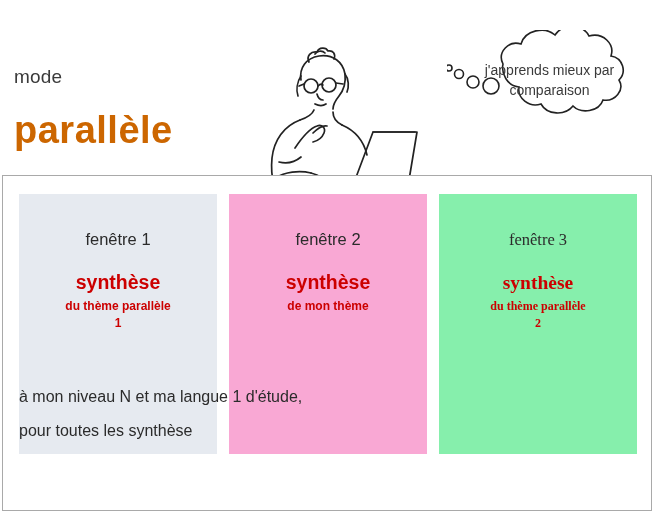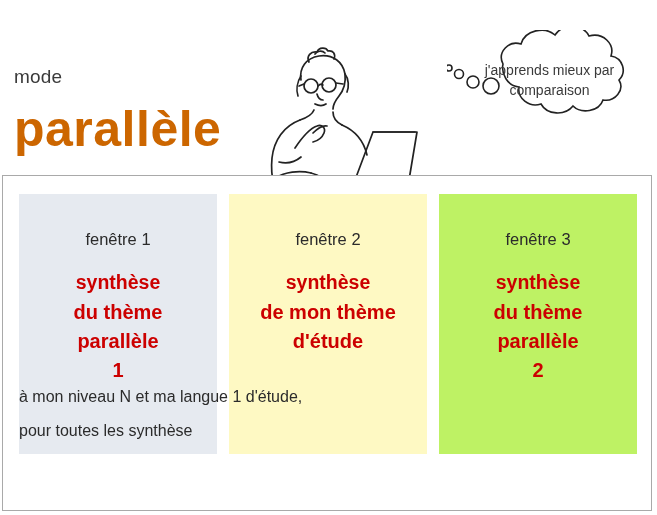--- a/index.html
+++ b/index.html
@@ -27,22 +27,22 @@
     position: absolute;
     left: 14px;
     top: 40px;
     font-size: 19px;
     color: #3a3a3a;
     letter-spacing: 0.2px;
   }
   #mode-title {
     position: absolute;
     left: 14px;
-    top: 74px;
-    font-size: 50px;
+    top: 83px;
+    font-size: 38px;
     font-weight: bold;
     color: #cc6600;
     letter-spacing: 0.5px;
   }
 
   
   #person {
     position: absolute;
     left: 205px;
     top: 2px;
@@ -91,36 +91,36 @@
     gap: 12px;
   }
   .column {
     flex: 1 1 0;
     position: relative;
     text-align: center;
     padding-top: 36px;
     box-sizing: border-box;
   }
   .col-1 { background: #e6eaf0; }
-  .col-2 { background: #fef9c3; }
-  .col-3 { background: #bef264; }
+  .col-2 { background: #f9a8d4; }
+  .col-3 { background: #86efac; font-family: Liberation Serif, serif; }
 
   .win-label {
     font-size: 16.5px;
     color: #2b2b2b;
     margin-bottom: 22px;
   }
   .synth {
     font-size: 19.5px;
     font-weight: bold;
     color: #cc0000;
     margin-bottom: 4px;
   }
   .theme {
-    font-size: 20px;
+    font-size: 12px;
     font-weight: bold;
     color: #cc0000;
     line-height: 1.45;
     padding: 0 14px;
   }
 
   #footer-lines {
     position: absolute;
     left: 16px;
     top: 212px;
@@ -210,21 +210,20 @@
       <div class="win-label">fenêtre 1</div>
       <div class="synth">synthèse</div>
       <div class="theme">du thème parallèle</div>
       <div class="theme">1</div>
     </div>
 
     <div class="column col-2">
       <div class="win-label">fenêtre 2</div>
       <div class="synth">synthèse</div>
       <div class="theme">de mon thème</div>
-      <div class="theme">d'étude</div>
     </div>
 
     <div class="column col-3">
       <div class="win-label">fenêtre 3</div>
       <div class="synth">synthèse</div>
       <div class="theme">du thème parallèle</div>
       <div class="theme">2</div>
     </div>
   </div>
 

